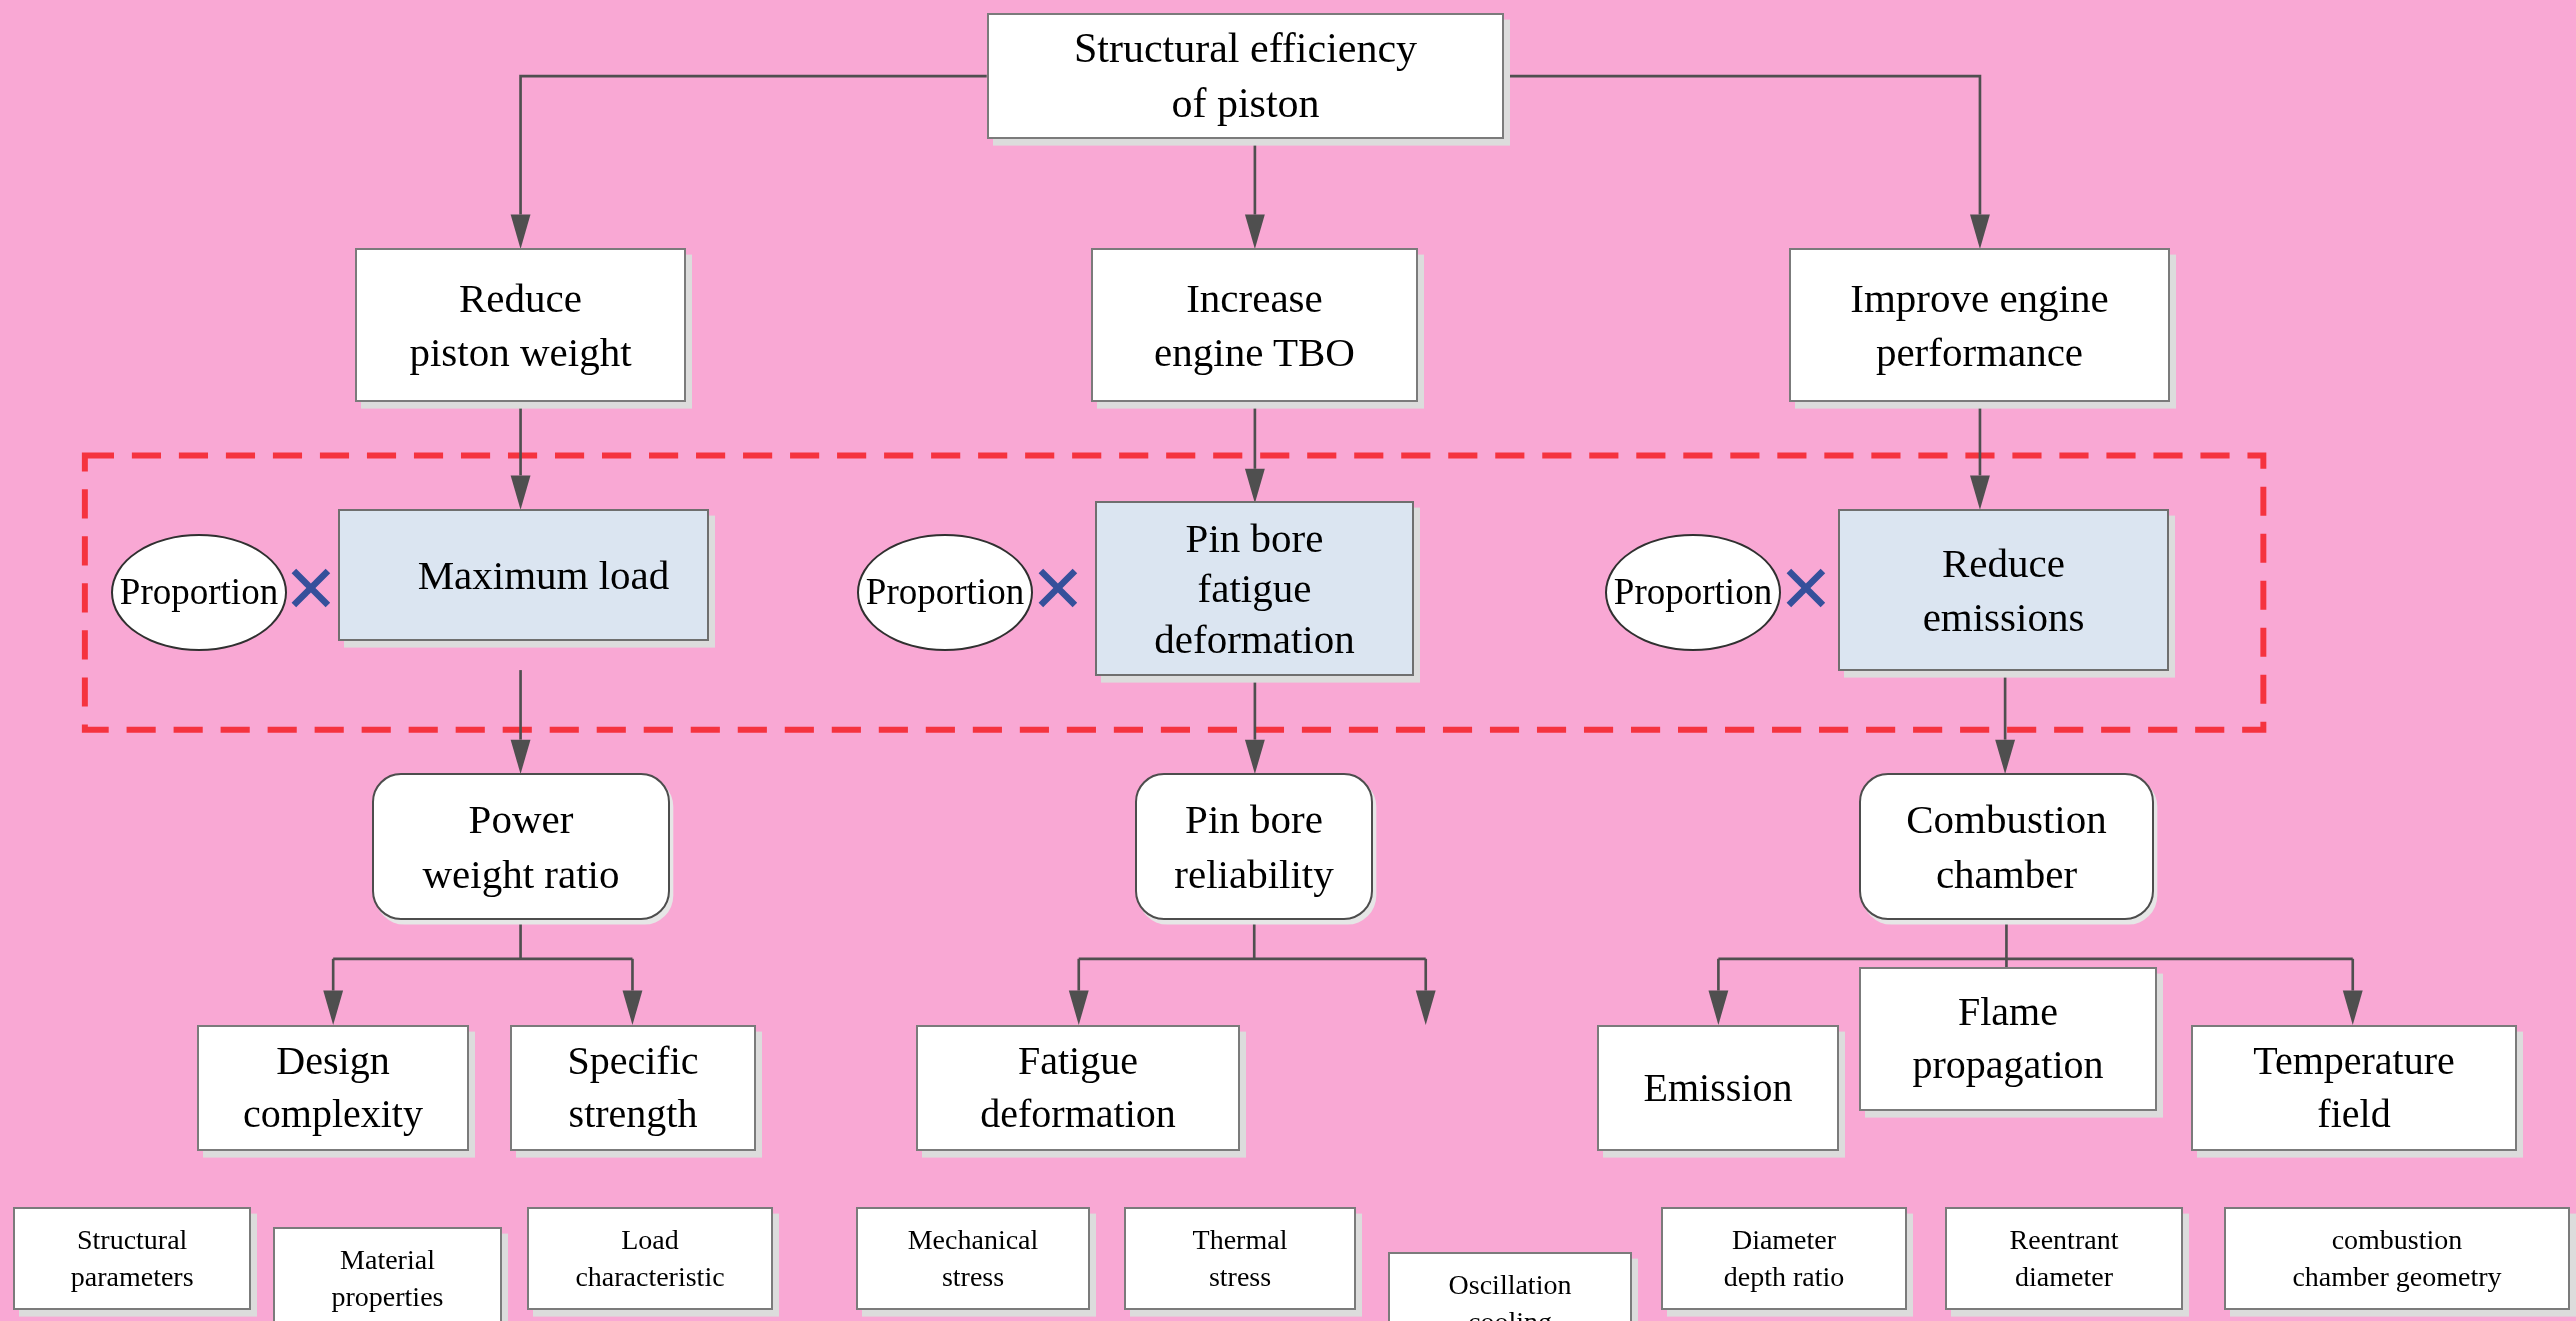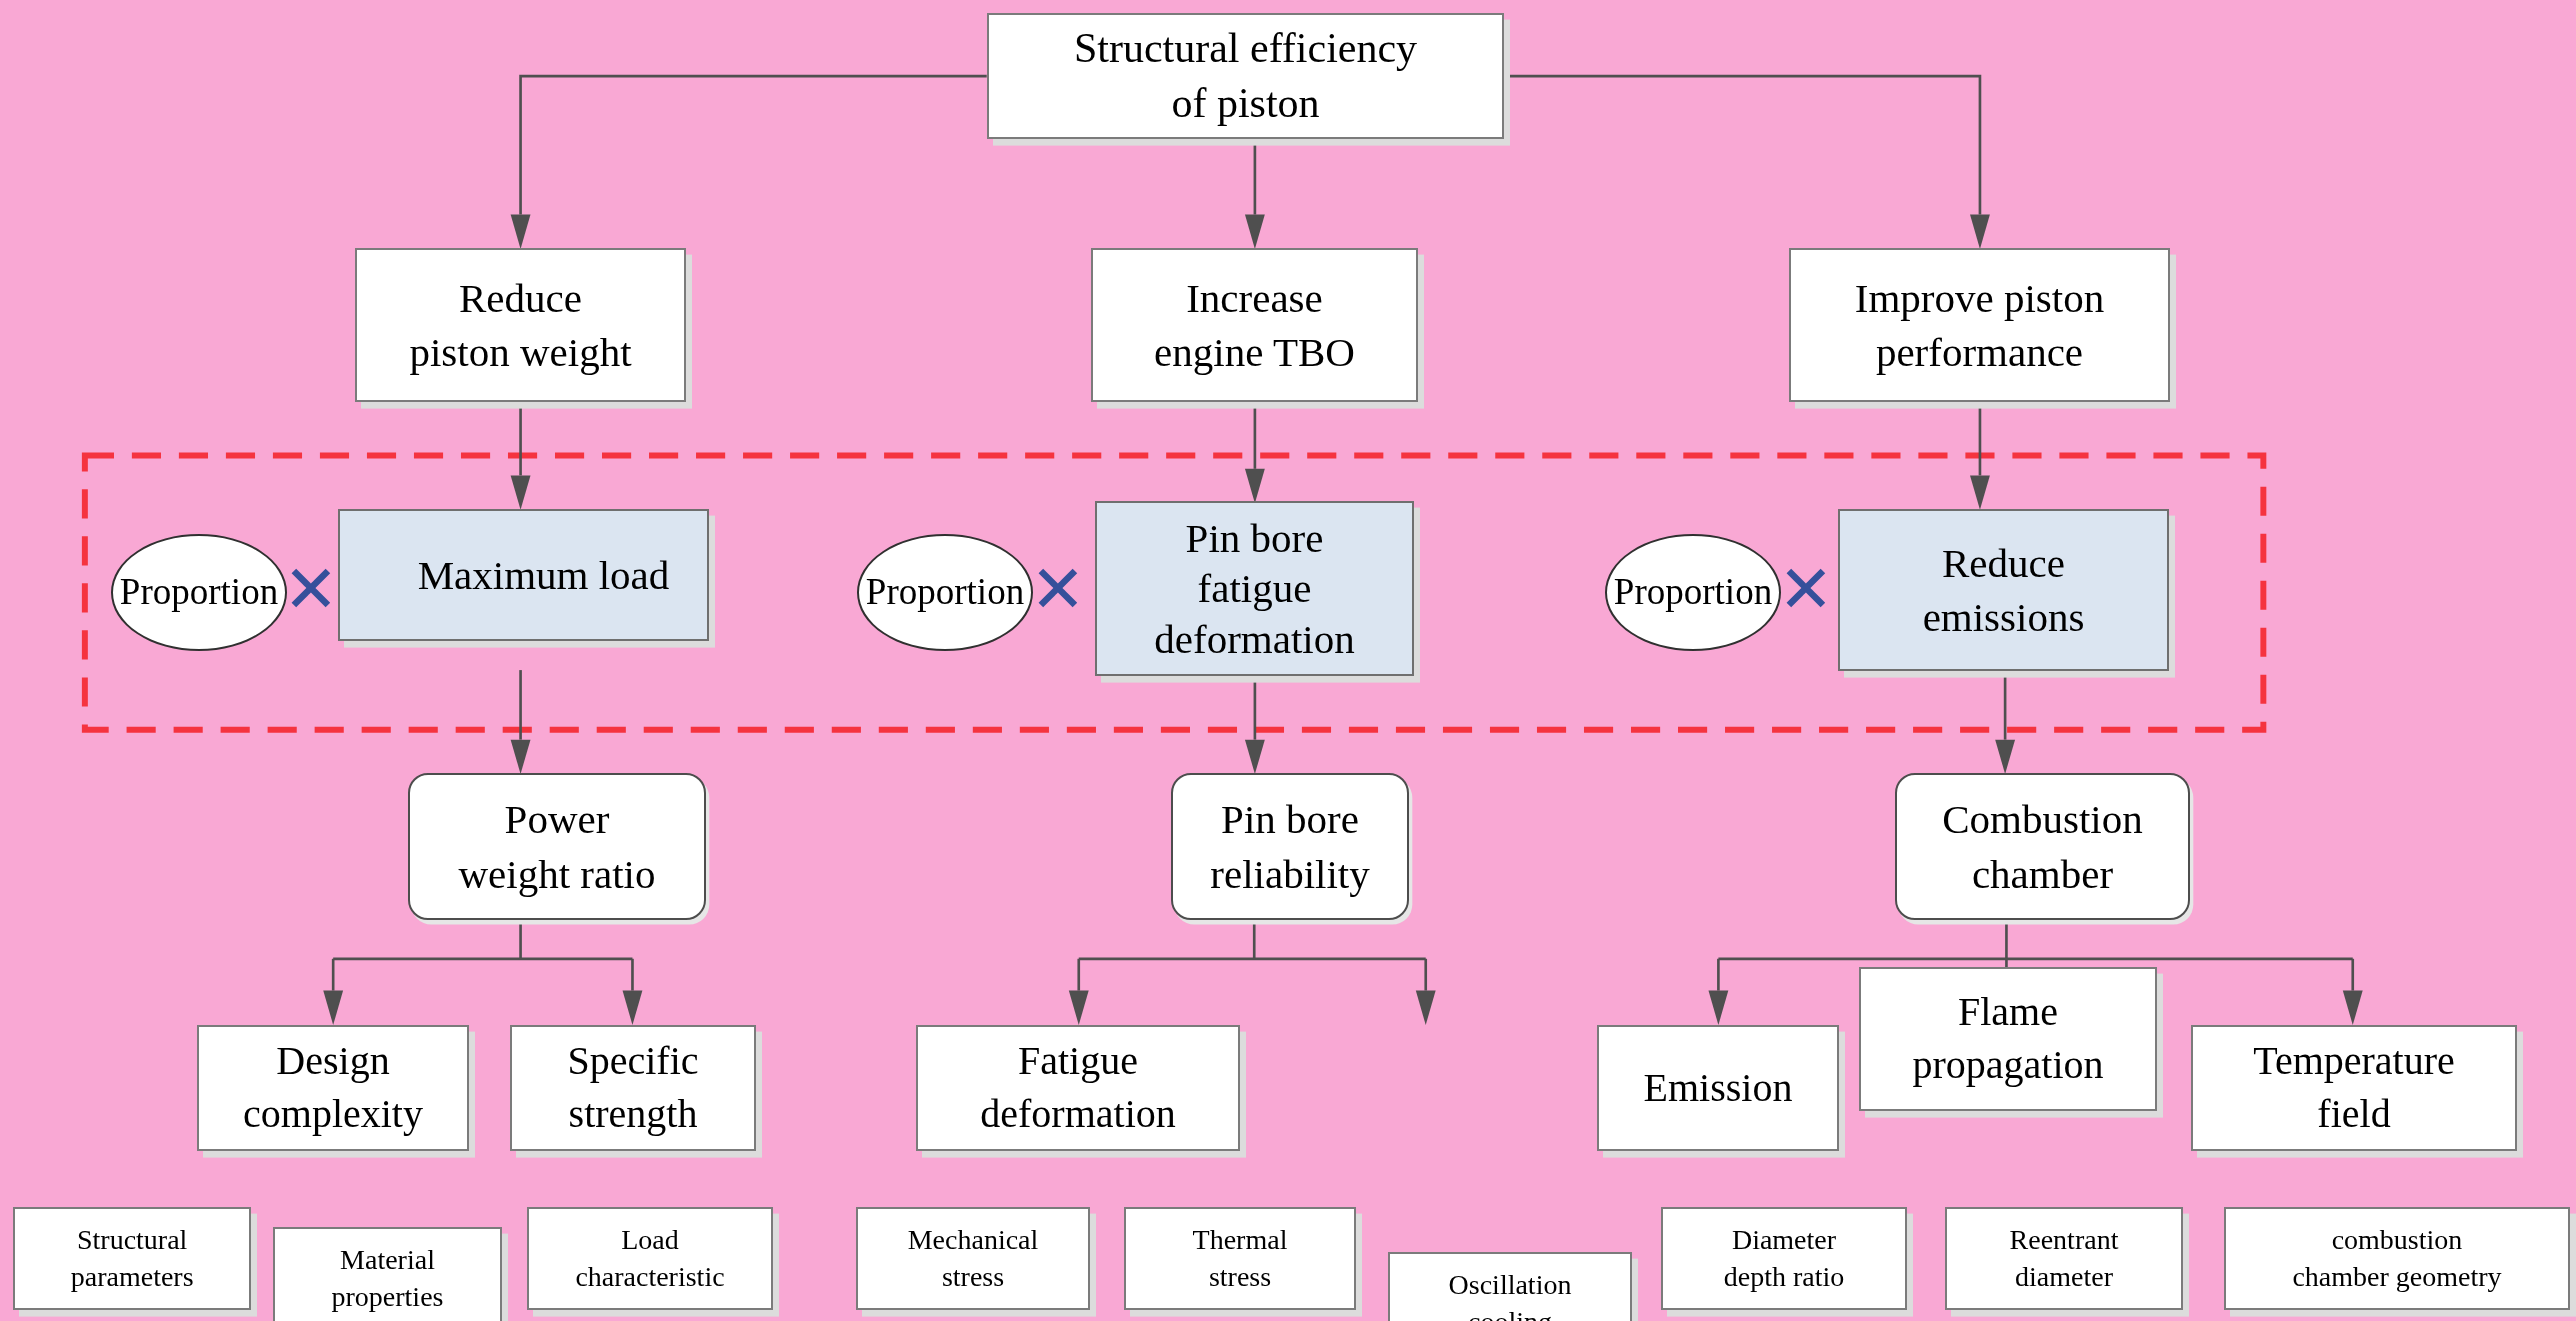--- a/index.html
+++ b/index.html
@@ -24,25 +24,24 @@
     line-height:1.32;
   }
   .lvl1{font-size:42px;}
   .lvl2{font-size:41px;}
   .blue{
     background:#dbe5f1;
     font-size:41px;
     border:2.6px solid #6f6f6f;
   }
   .roundbox{
-    border-radius:20px;
+    border-radius:29px;
     border:2px solid #4d4d4d;
     font-size:41px;
     box-shadow:3.3px 4.6px 0 #e6e6e6;
-    margin-left:36px;
   }
   .ellipse{
     border-radius:50%;
     border:2.6px solid #303030;
     font-size:37px;
     box-shadow:none;
     line-height:1.1;
   }
   .lvl4{font-size:40px;}
   .lvl5{font-size:28px;line-height:1.3;}
@@ -114,21 +113,21 @@
     </g>
   </svg>
 
   <div class="node lvl1" style="left:987px;top:13.2px;width:517px;height:126px;">Structural efficiency
 of piston</div>
 
   <div class="node lvl2" style="left:355px;top:248px;width:331px;height:154px;">Reduce
 piston weight</div>
   <div class="node lvl2" style="left:1091px;top:248px;width:327px;height:154px;">Increase
 engine TBO</div>
-  <div class="node lvl2" style="left:1789px;top:248px;width:381px;height:154px;">Improve piston
+  <div class="node lvl2" style="left:1789px;top:248px;width:381px;height:154px;">Improve engine
 performance</div>
 
   <div class="node ellipse" style="left:111px;top:534px;width:176px;height:117px;">Proportion</div>
   <div class="node ellipse" style="left:857px;top:534px;width:176px;height:117px;">Proportion</div>
   <div class="node ellipse" style="left:1605px;top:534px;width:176px;height:117px;">Proportion</div>
 
   <span class="mult" style="left:311px;top:593px;">✕</span>
   <span class="mult" style="left:1058px;top:593px;">✕</span>
   <span class="mult" style="left:1806px;top:593px;">✕</span>
 

